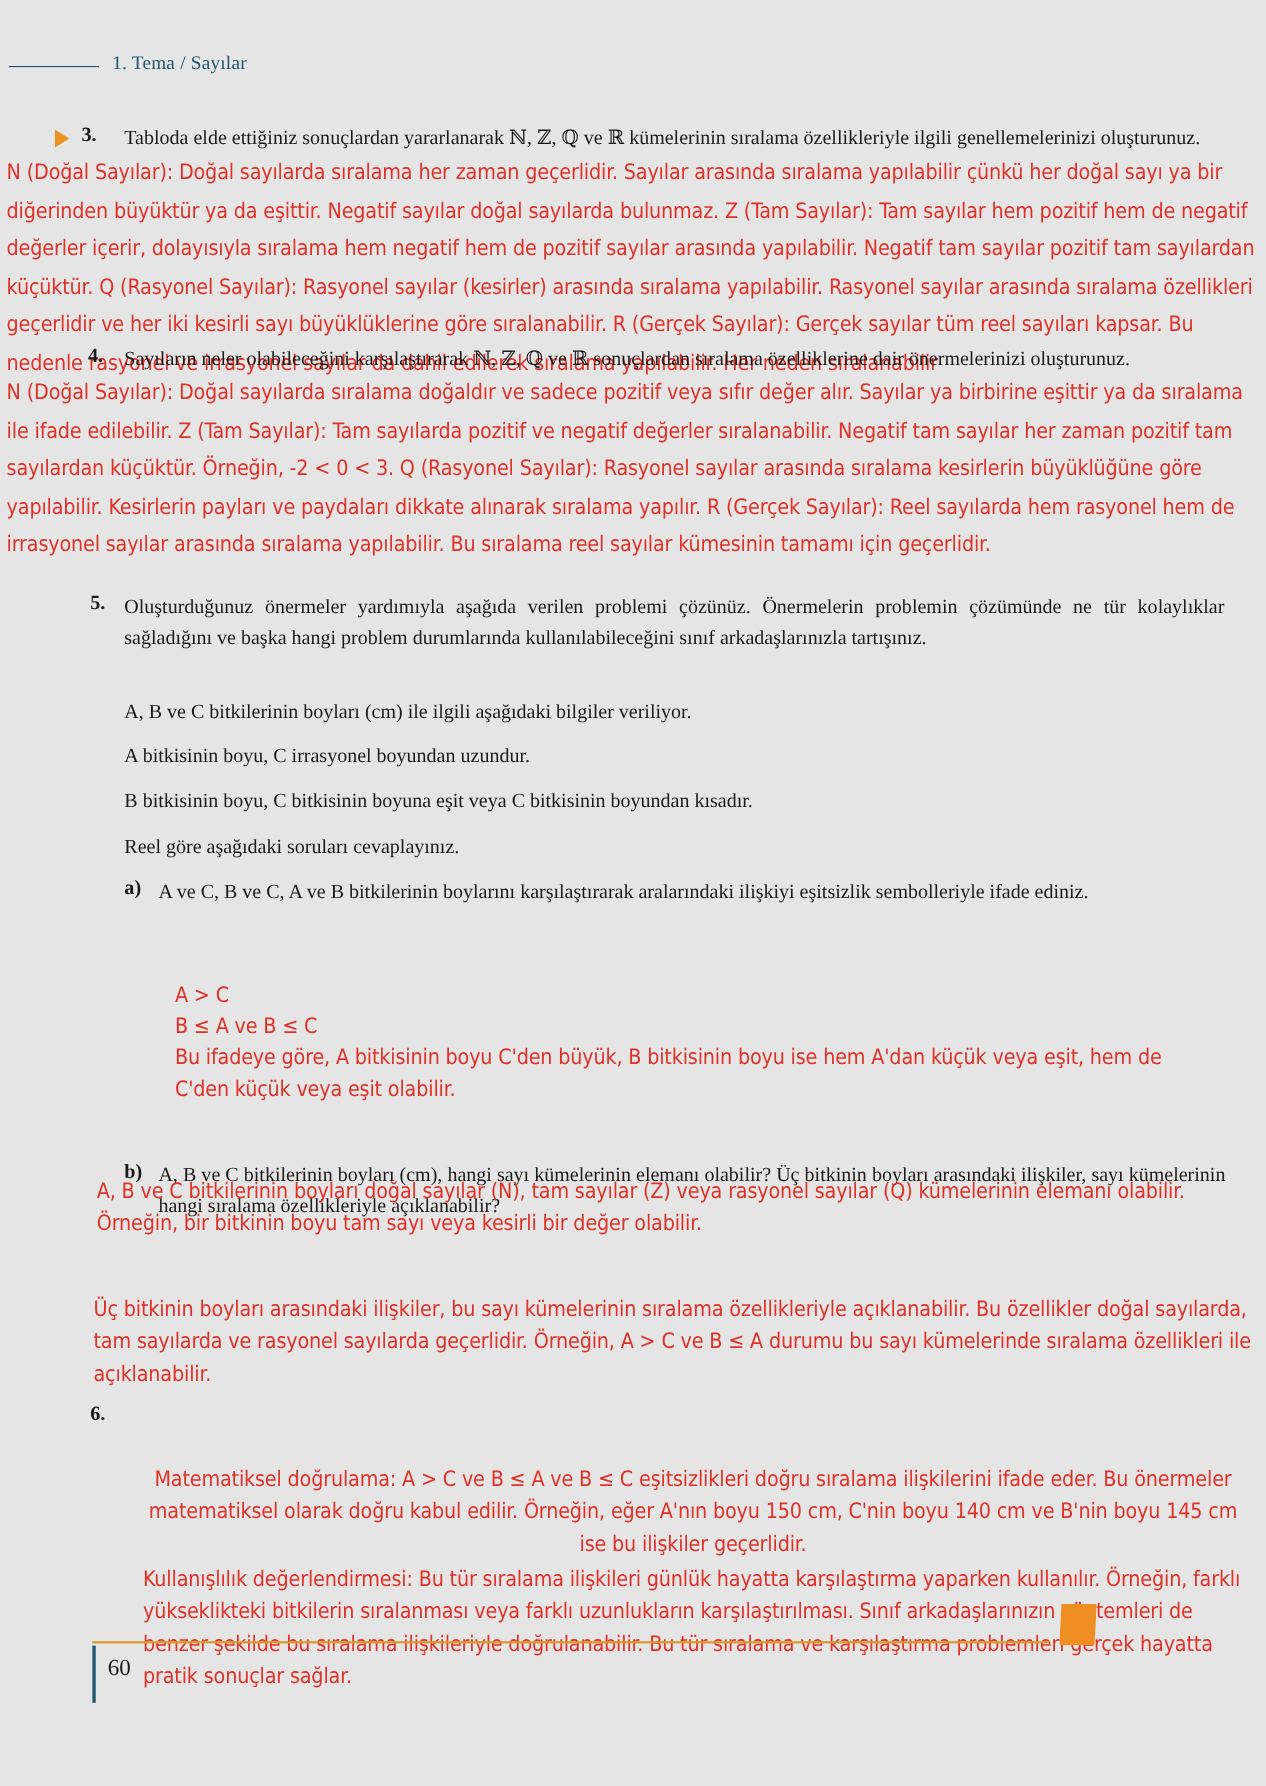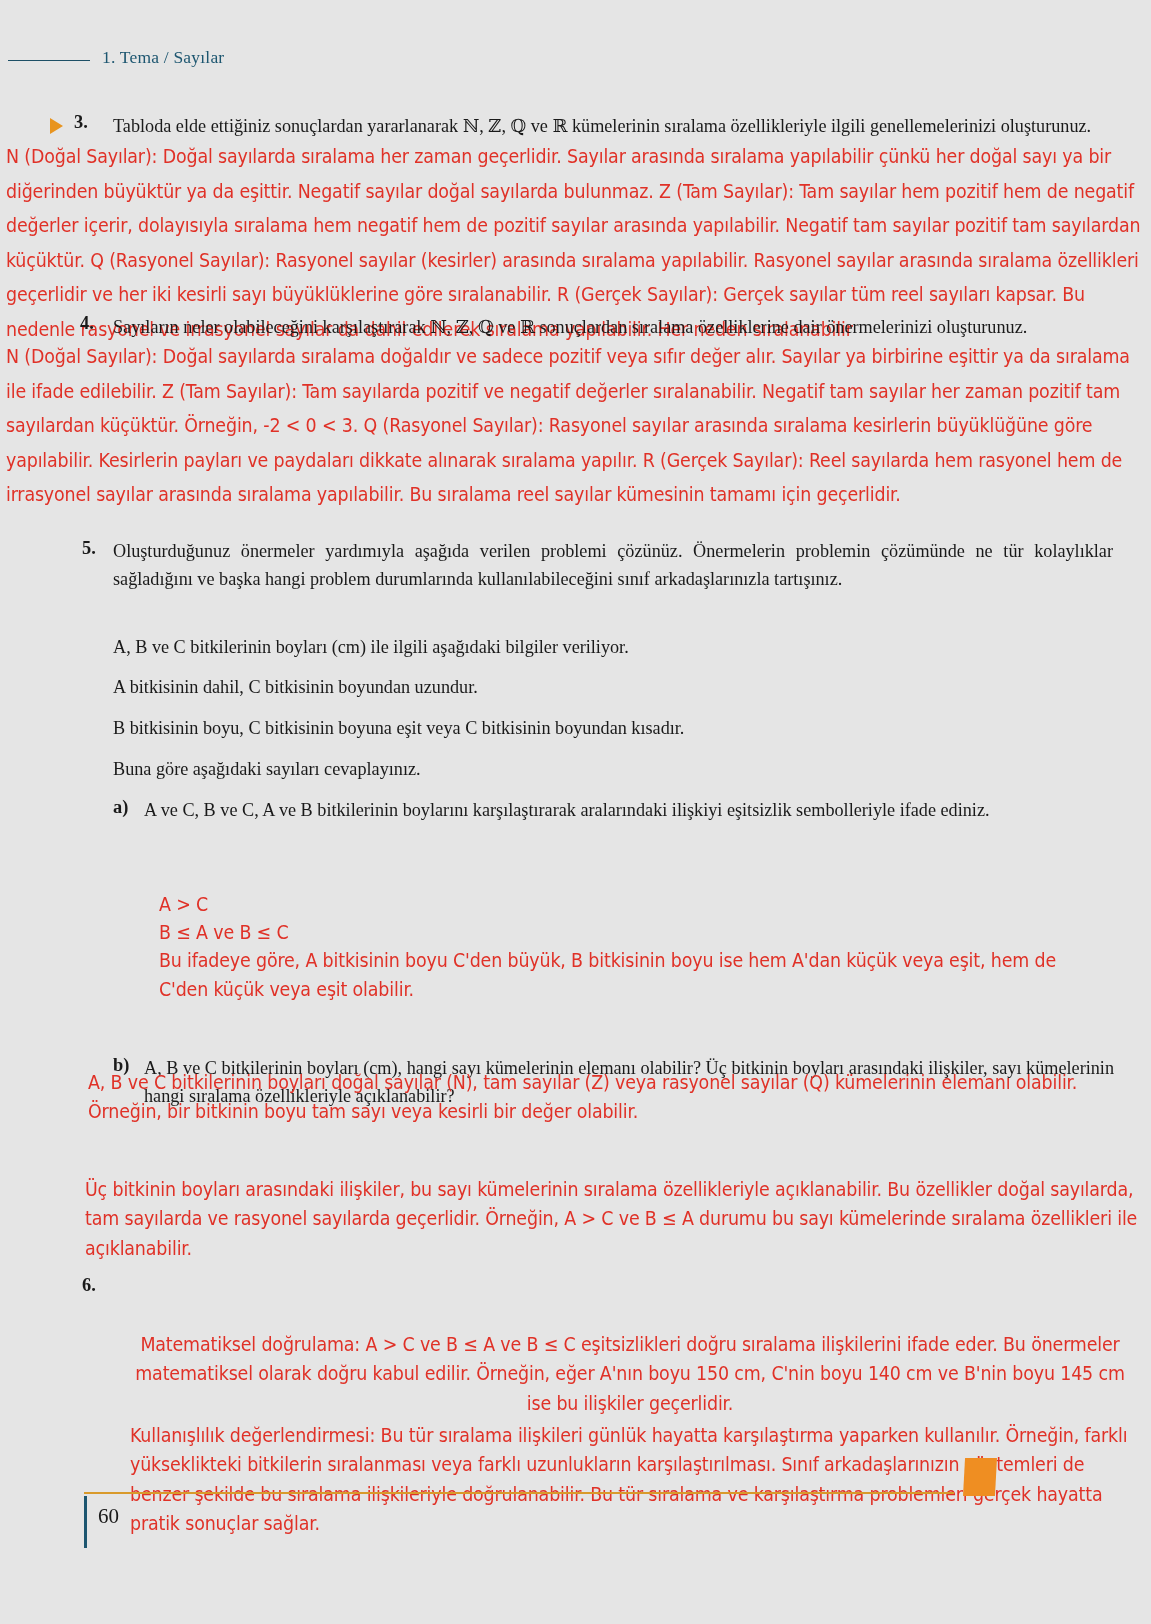--- a/index.html
+++ b/index.html
@@ -145,23 +145,23 @@
   <div class="q" style="left:113px; top:313px; width:1015px;">
     <span>Sayıların neler olabileceğini karşılaştırarak </span><span class="setsym">ℕ</span><span>, </span><span class="setsym">ℤ</span><span>, </span><span class="setsym">ℚ</span><span> ve </span><span class="setsym">ℝ</span><span> sonuçlardan sıralama özelliklerine dair önermelerinizi oluşturunuz.</span>
   </div>
 
   <div class="ans" style="left:6px; top:340px; width:1140px;">N (Doğal Sayılar): Doğal sayılarda sıralama doğaldır ve sadece pozitif veya sıfır değer alır. Sayılar ya birbirine eşittir ya da sıralama ile ifade edilebilir. Z (Tam Sayılar): Tam sayılarda pozitif ve negatif değerler sıralanabilir. Negatif tam sayılar her zaman pozitif tam sayılardan küçüktür. Örneğin, -2 &lt; 0 &lt; 3. Q (Rasyonel Sayılar): Rasyonel sayılar arasında sıralama kesirlerin büyüklüğüne göre yapılabilir. Kesirlerin payları ve paydaları dikkate alınarak sıralama yapılır. R (Gerçek Sayılar): Reel sayılarda hem rasyonel hem de irrasyonel sayılar arasında sıralama yapılabilir. Bu sıralama reel sayılar kümesinin tamamı için geçerlidir.</div>
 
   <div class="q-num" style="left:82px; top:538px;">5.</div>
   <div class="q" style="left:113px; top:538px; width:1000px;">Oluşturduğunuz önermeler yardımıyla aşağıda verilen problemi çözünüz. Önermelerin problemin çözümünde ne tür kolaylıklar sağladığını ve başka hangi problem durumlarında kullanılabileceğini sınıf arkadaşlarınızla tartışınız.</div>
 
   <div class="q" style="left:113px; top:634px; width:1000px;">A, B ve C bitkilerinin boyları (cm) ile ilgili aşağıdaki bilgiler veriliyor.</div>
-  <div class="q" style="left:113px; top:674px; width:1000px;">A bitkisinin dahil, C bitkisinin boyundan uzundur.</div>
+  <div class="q" style="left:113px; top:674px; width:1000px;">A bitkisinin boyu, C irrasyonel boyundan uzundur.</div>
   <div class="q" style="left:113px; top:715px; width:1000px;">B bitkisinin boyu, C bitkisinin boyuna eşit veya C bitkisinin boyundan kısadır.</div>
-  <div class="q" style="left:113px; top:756px; width:1000px;">Buna göre aşağıdaki sayıları cevaplayınız.</div>
+  <div class="q" style="left:113px; top:756px; width:1000px;">Reel göre aşağıdaki soruları cevaplayınız.</div>
 
   <div class="q-num" style="left:113px; top:797px;">a)</div>
   <div class="q" style="left:144px; top:797px; width:970px;">A ve C, B ve C, A ve B bitkilerinin boylarını karşılaştırarak aralarındaki ilişkiyi eşitsizlik sembolleriyle ifade ediniz.</div>
 
   <div class="ans tight" style="left:159px; top:890px; width:960px;">A &gt; C</div>
   <div class="ans tight" style="left:159px; top:918px; width:960px;">B ≤ A ve B ≤ C</div>
   <div class="ans tight" style="left:159px; top:946px; width:900px;">Bu ifadeye göre, A bitkisinin boyu C'den büyük, B bitkisinin boyu ise hem A'dan küçük veya eşit, hem de C'den küçük veya eşit olabilir.</div>
 
   <div class="q-num" style="left:113px; top:1055px;">b)</div>
   <div class="q" style="left:144px; top:1055px; width:970px;">A, B ve C bitkilerinin boyları (cm), hangi sayı kümelerinin elemanı olabilir? Üç bitkinin boyları arasındaki ilişkiler, sayı kümelerinin hangi sıralama özellikleriyle açıklanabilir?</div>

